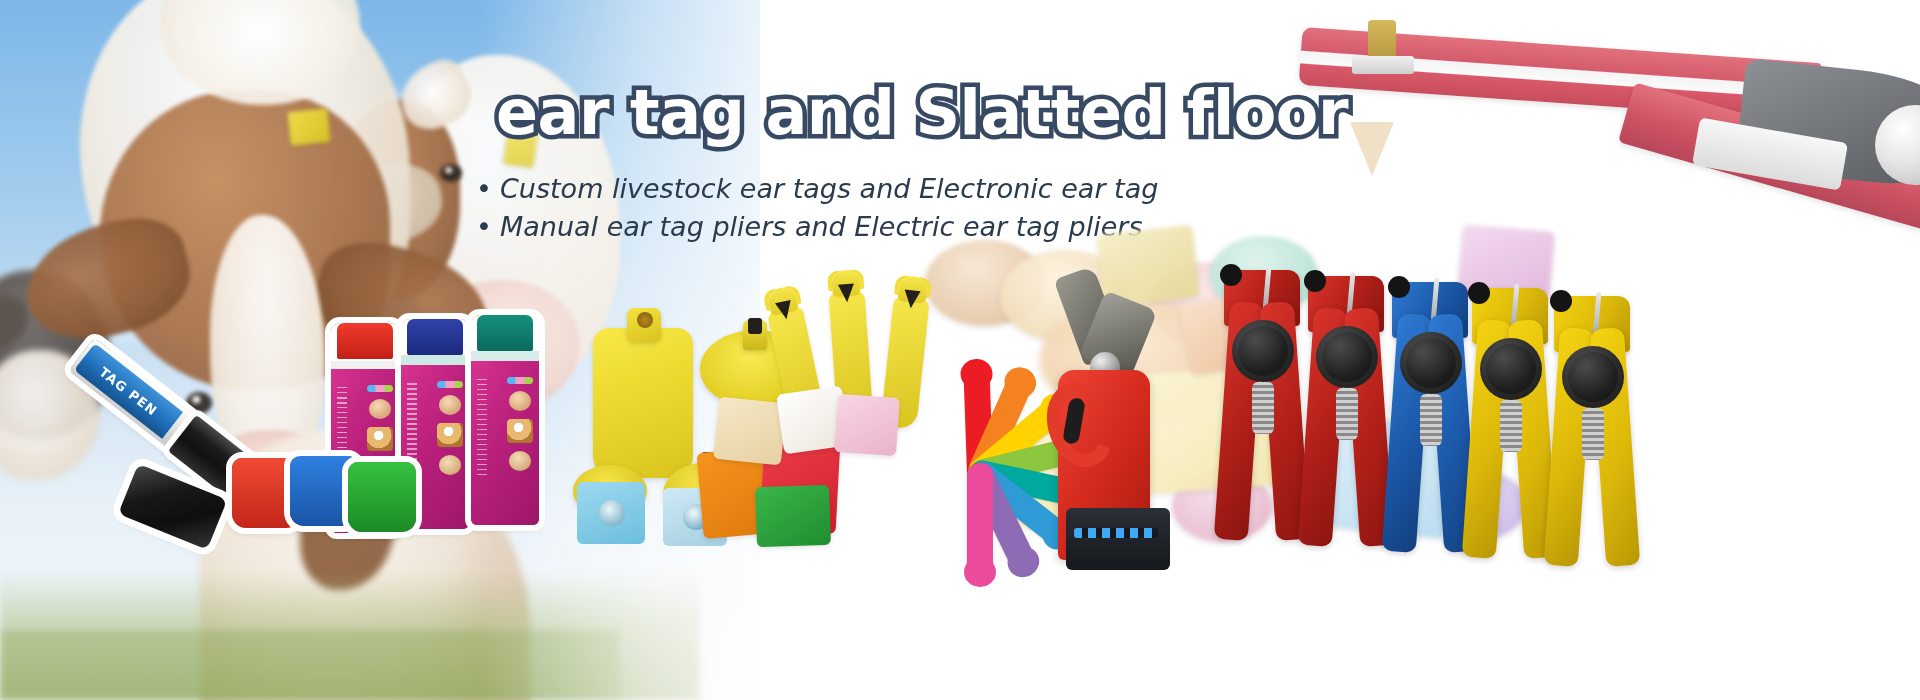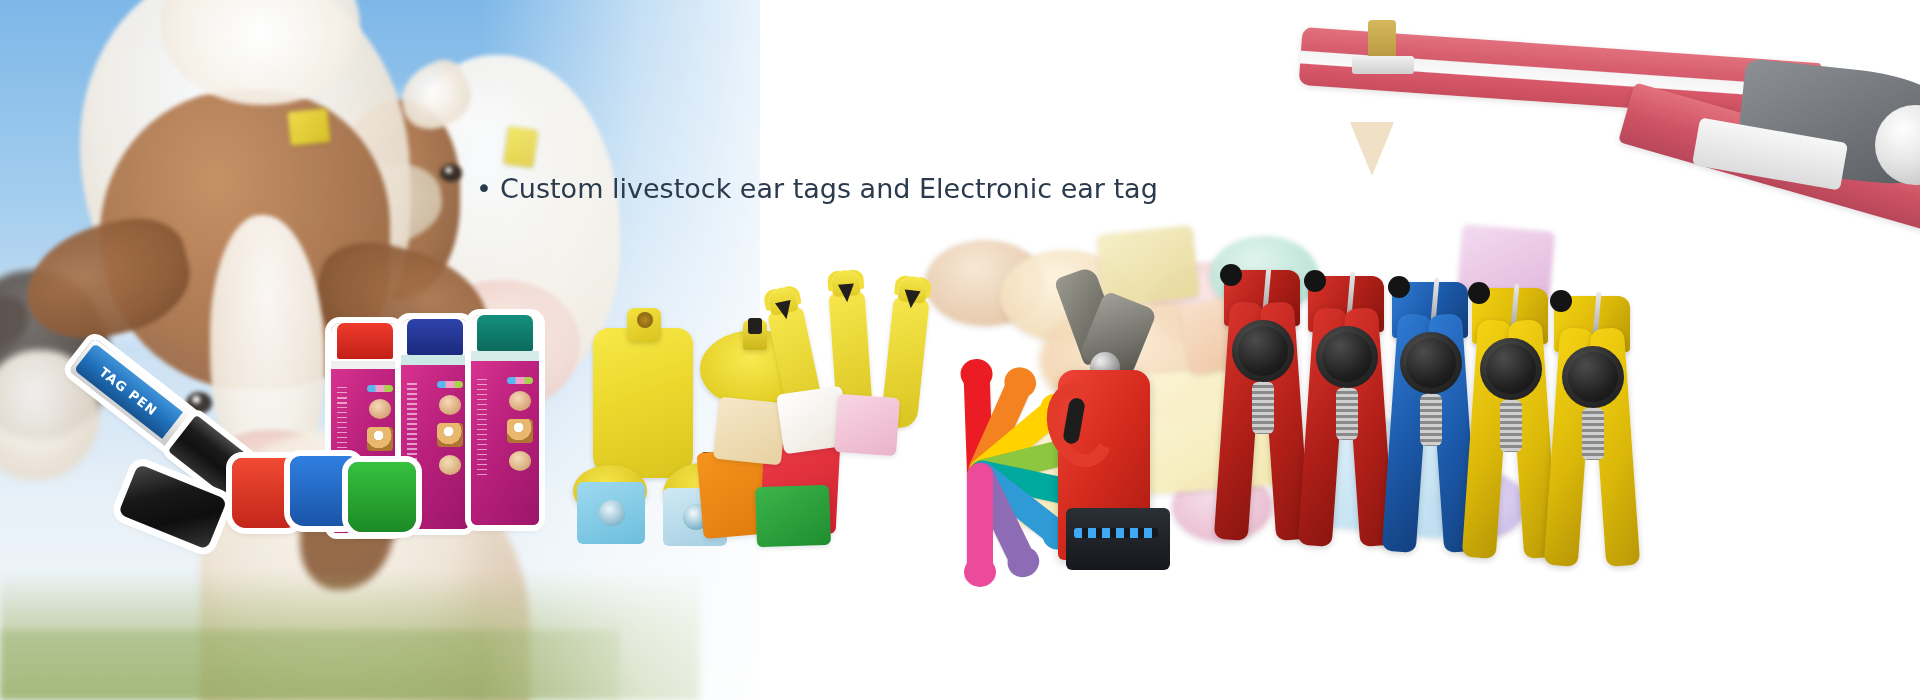--- a/index.html
+++ b/index.html
@@ -123,21 +123,21 @@
   .bullets {
     position:absolute; left:476px; top:170px;
     list-style:none;
     color:#2b3a4d;
     font-family:"DejaVu Sans", sans-serif;
     font-size:27px;
     font-weight:400;
     line-height:38px;
     white-space:nowrap;
   }
-  .bullets li { position:relative; padding-left:24px; }
+  .bullets li { position:relative; padding-left:24px;font-style:italic; }
   .bullets li::before {
     content:"•";
     position:absolute; left:0; top:0;
     font-size:27px; color:#2b3a4d;
   }
 
   
   .pliers-pink { position:absolute; left:1290px; top:10px; width:630px; height:250px; }
   .pp-arm-top {
     position:absolute; left:10px; top:35px; width:520px; height:58px;
@@ -445,23 +445,25 @@
     <div class="pp-arm-bot"></div>
     <div class="pp-grey"></div>
     <div class="pp-jaw-white"></div>
     <div class="pp-screw"></div>
 
     <div class="pp-pin"></div>
     <div class="pp-pinplate"></div>
     <div class="pp-tip"></div>
   </div>
 
+  <div class="headline">ear tag and Slatted floor</div>
 
   <ul class="bullets">
     <li>Custom livestock ear tags and Electronic ear tag</li>
+    <li>Manual ear tag pliers and Electric ear tag pliers</li>
   </ul>
 
   <div class="pdisc soft" style="left:925px; top:240px; width:120px; height:86px; background:radial-gradient(ellipse at 42% 32%,#f7e7d4,#e6c7a7 70%,#d3ab84 100%);"></div>
   <div class="pdisc soft" style="left:1000px; top:250px; width:130px; height:92px; background:radial-gradient(ellipse at 42% 32%,#fdf3de,#f2dcb8 70%,#e0c495 100%);"></div>
   <div class="pdisc soft" style="left:1150px; top:262px; width:120px; height:86px; background:radial-gradient(ellipse at 42% 32%,#fae6e6,#f0c9cb 70%,#dfaaae 100%);"></div>
   <div class="pdisc soft2" style="left:1040px; top:300px; width:200px; height:120px; background:radial-gradient(ellipse at 45% 35%,#fbe8cf,#f1d2ab 70%,#e3bb8e 100%);"></div>
   <div class="pdisc soft" style="left:1210px; top:236px; width:108px; height:78px; background:radial-gradient(ellipse at 42% 32%,#ddf3ec,#b9e3d6 70%,#97cdbd 100%);"></div>
   <div class="pdisc soft" style="left:1172px; top:470px; width:100px; height:72px; background:radial-gradient(ellipse at 42% 32%,#f6dde8,#e9bcd0 70%,#d79cb7 100%);"></div>
   <div class="pdisc soft" style="left:1430px; top:470px; width:96px; height:70px; background:radial-gradient(ellipse at 42% 32%,#e8dff6,#cdbde9 70%,#b2a0d6 100%);"></div>
 

